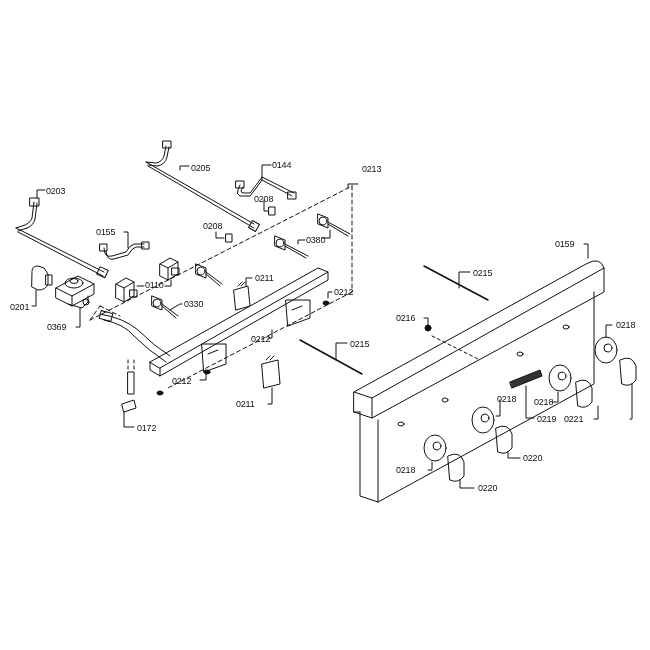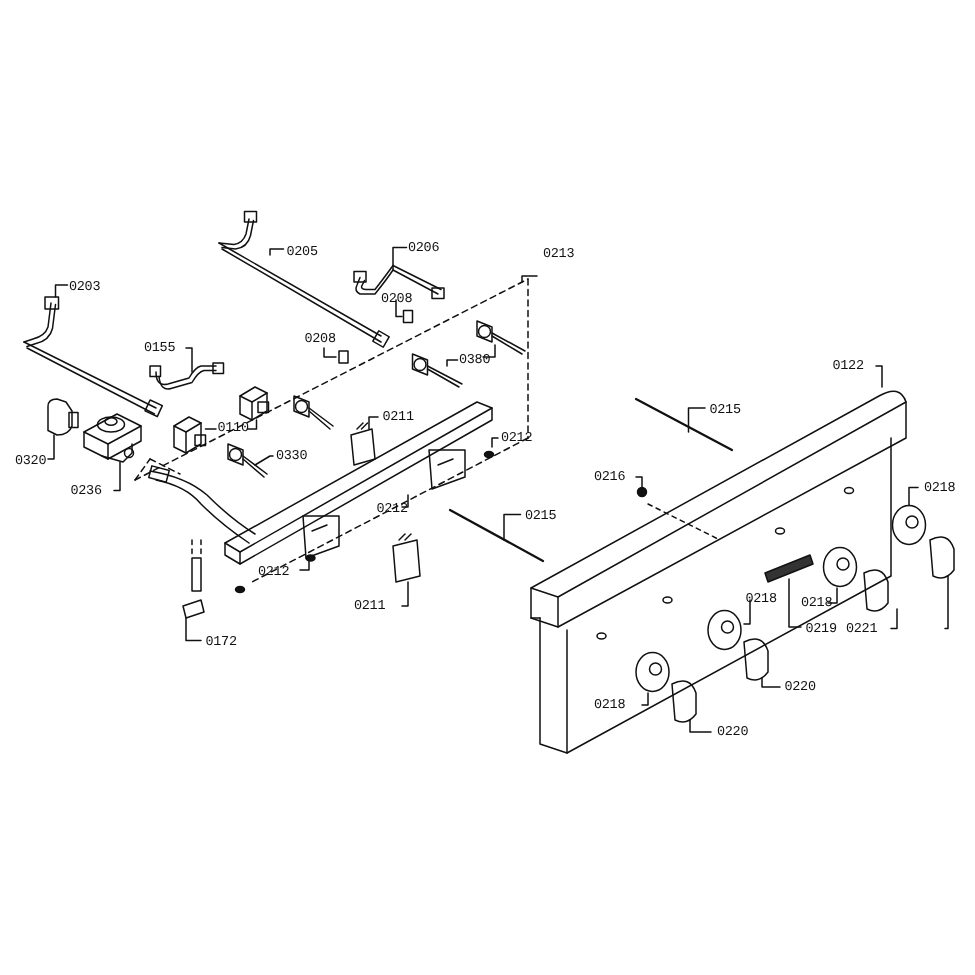--- a/index.html
+++ b/index.html
@@ -1,18 +1,18 @@
 <!DOCTYPE html>
 <html><head>
 <meta charset="utf-8">
 <style>
   html,body{margin:0;padding:0;background:#ffffff;}
   #canvas{position:relative;width:650px;height:650px;overflow:hidden;background:#fff;}
   svg{position:absolute;left:0;top:0;}
-  .lbl{position:absolute;font-family:Liberation Mono, monospace;font-size:9px;color:#111;line-height:10px;white-space:nowrap;letter-spacing:-0.2px;}
+  .lbl{position:absolute;font-family:Liberation Sans, sans-serif;font-size:9px;color:#111;line-height:10px;white-space:nowrap;letter-spacing:-0.2px;}
 </style>
 </head>
 <body>
 
 <div id="canvas">
 <svg width="650" height="650" viewBox="0 0 650 650" fill="none" stroke="#111" stroke-width="1" stroke-linecap="round" stroke-linejoin="round">
 
   <g>
     <path d="M34 202 L32 218 Q30 224 22 226 L16 228"></path>
     <path d="M37 203 L35 219 Q33 227 24 229 L18 231"></path>
@@ -217,42 +217,42 @@
     <path d="M576 382 Q588 376 592 388 L592 402 Q586 410 578 406 Z"></path>
     <path d="M496 428 Q508 422 512 434 L512 448 Q506 456 498 452 Z"></path>
     <path d="M448 456 Q460 450 464 462 L464 476 Q458 484 450 480 Z"></path>
     <polyline points="598,406 598,419 594,419"></polyline>
     <polyline points="632,384 632,419 630,419"></polyline>
     <polyline points="508,452 508,458 520,458"></polyline>
     <polyline points="460,480 460,488 474,488"></polyline>
   </g>
 </svg>
 
-<div class="lbl" style="left:10px;top:302px">0320</div>
-<div class="lbl" style="left:47px;top:322px">0236</div>
+<div class="lbl" style="left:10px;top:302px">0201</div>
+<div class="lbl" style="left:47px;top:322px">0369</div>
 <div class="lbl" style="left:46px;top:186px">0203</div>
 <div class="lbl" style="left:96px;top:227px">0155</div>
 <div class="lbl" style="left:191px;top:163px">0205</div>
-<div class="lbl" style="left:272px;top:160px">0206</div>
+<div class="lbl" style="left:272px;top:160px">0144</div>
 <div class="lbl" style="left:254px;top:194px">0208</div>
 <div class="lbl" style="left:145px;top:280px">0110</div>
 <div class="lbl" style="left:203px;top:221px">0208</div>
 <div class="lbl" style="left:184px;top:299px">0330</div>
 <div class="lbl" style="left:306px;top:235px">0380</div>
 <div class="lbl" style="left:255px;top:273px">0211</div>
 <div class="lbl" style="left:236px;top:399px">0211</div>
 <div class="lbl" style="left:334px;top:287px">0212</div>
 <div class="lbl" style="left:251px;top:334px">0212</div>
 <div class="lbl" style="left:172px;top:376px">0212</div>
 <div class="lbl" style="left:362px;top:164px">0213</div>
 <div class="lbl" style="left:137px;top:423px">0172</div>
 <div class="lbl" style="left:473px;top:268px">0215</div>
 <div class="lbl" style="left:350px;top:339px">0215</div>
 <div class="lbl" style="left:396px;top:313px">0216</div>
-<div class="lbl" style="left:555px;top:239px">0122</div>
+<div class="lbl" style="left:555px;top:239px">0159</div>
 <div class="lbl" style="left:616px;top:320px">0218</div>
 <div class="lbl" style="left:534px;top:397px">0218</div>
 <div class="lbl" style="left:497px;top:394px">0218</div>
 <div class="lbl" style="left:396px;top:465px">0218</div>
 <div class="lbl" style="left:537px;top:414px">0219</div>
 <div class="lbl" style="left:523px;top:453px">0220</div>
 <div class="lbl" style="left:478px;top:483px">0220</div>
 <div class="lbl" style="left:564px;top:414px">0221</div>
 </div>
 

